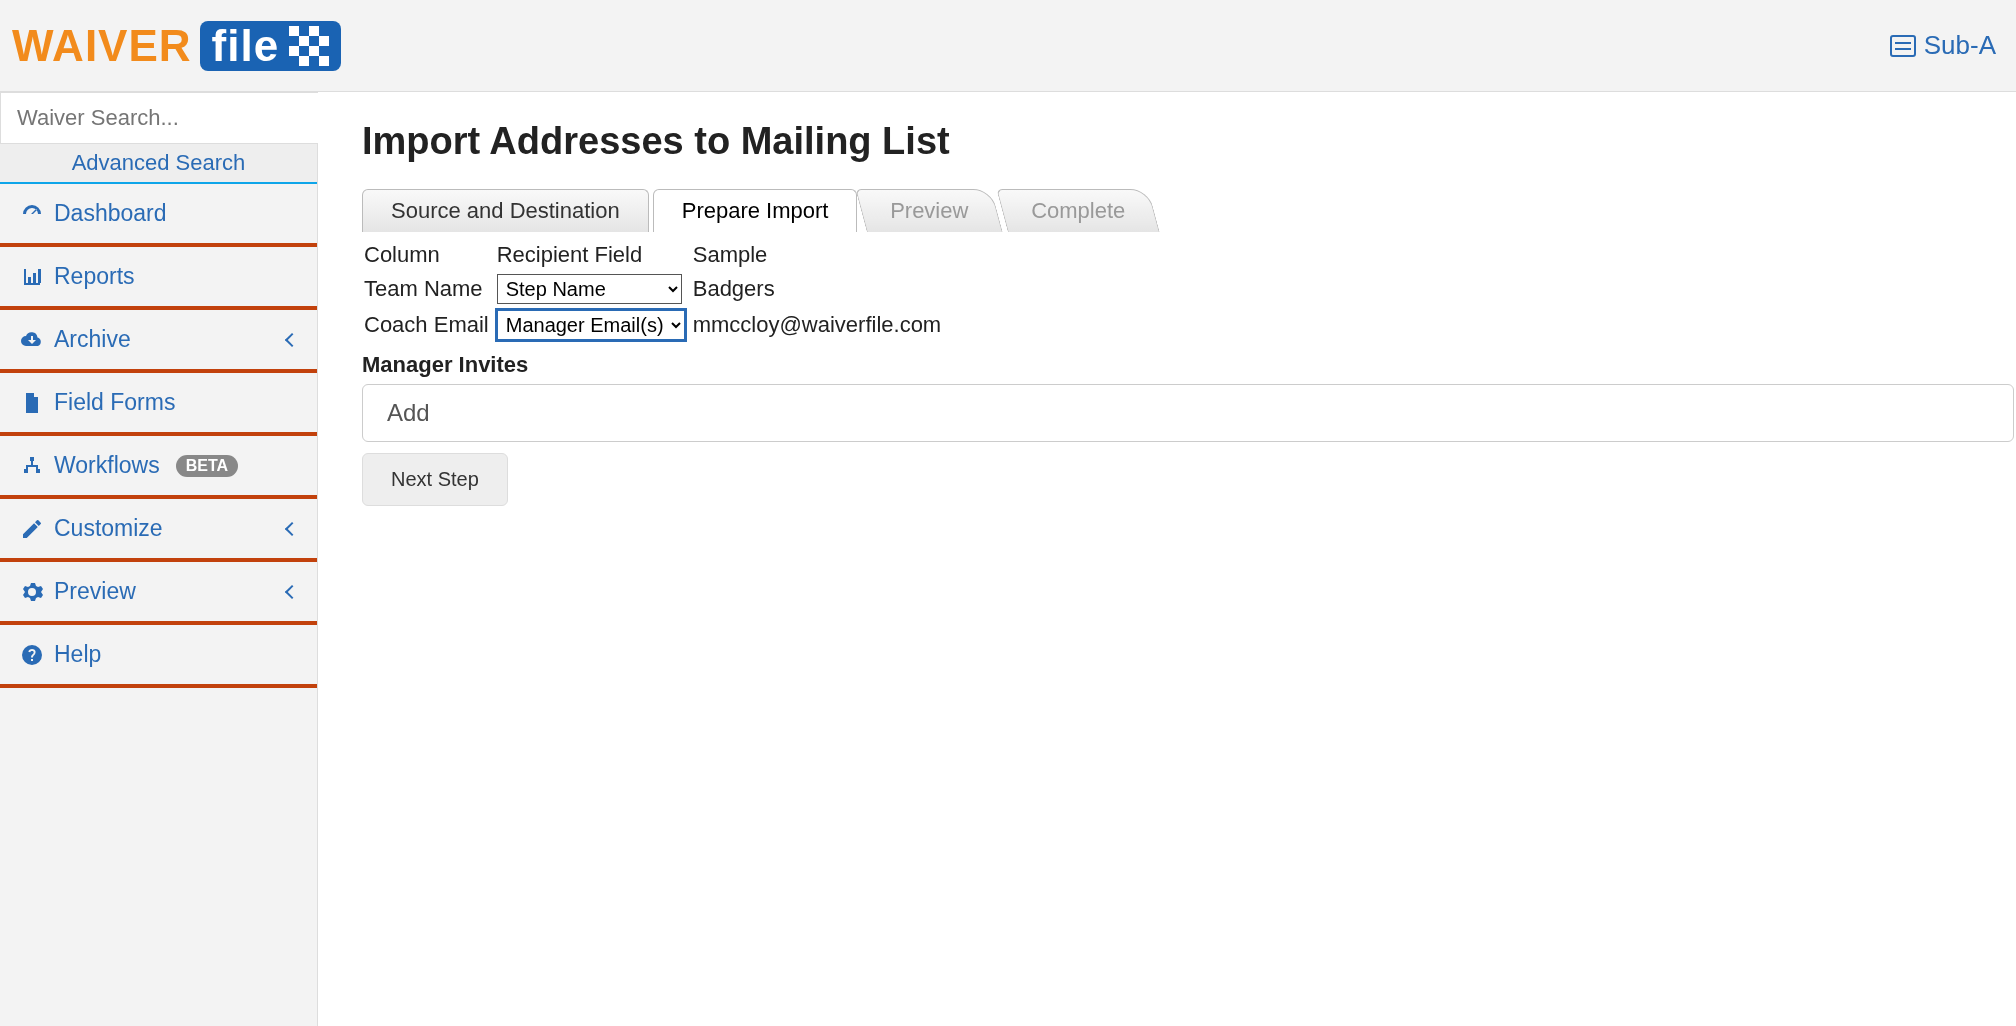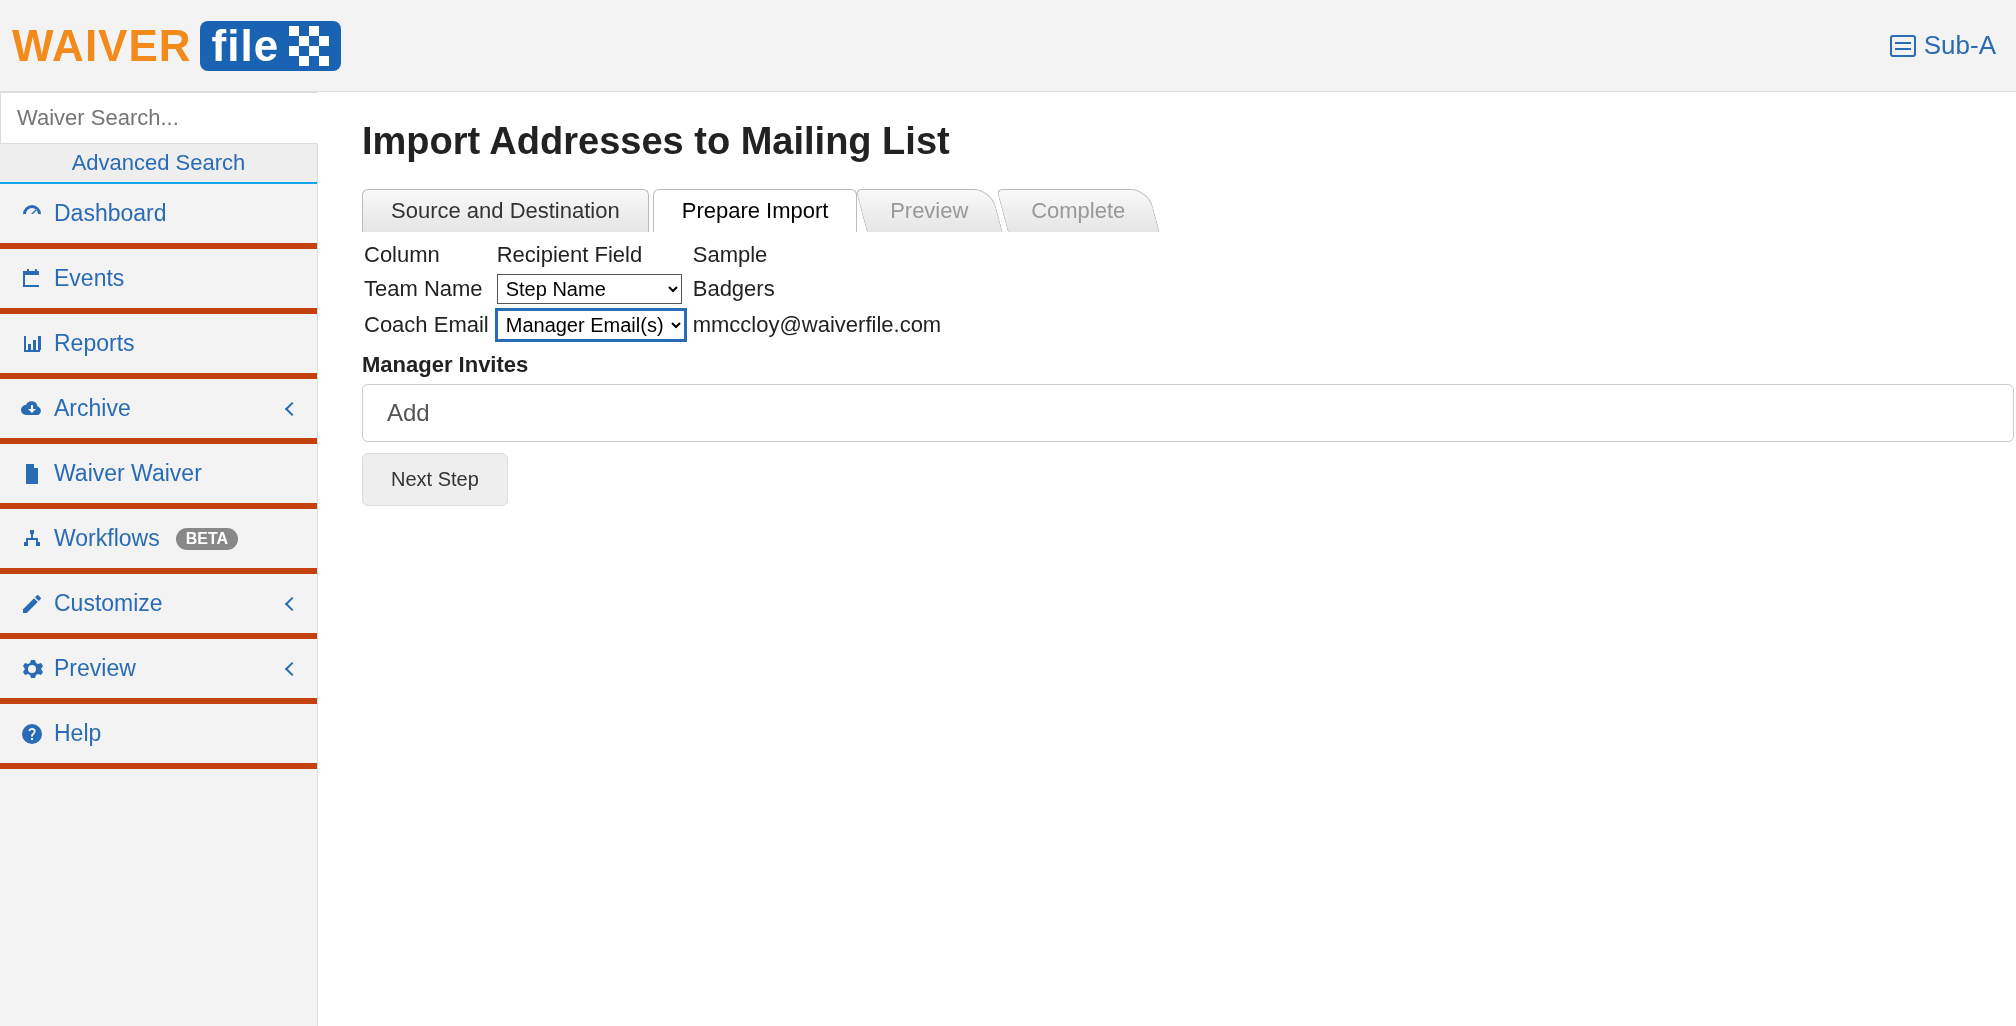--- a/index.html
+++ b/index.html
@@ -100,21 +100,21 @@
     font-size: 22px;
     padding: 6px 0;
     border-bottom: 2px solid #0ea5e9;
     cursor: pointer;
   }
   .nav-item {
     display: flex;
     align-items: center;
     justify-content: space-between;
     padding: 16px 20px;
-    border-bottom: 6px solid #c2410c;
+    border-bottom: 4px solid #c2410c;
     color: #2a6bb5;
     font-size: 23px;
     cursor: pointer;
   }
   .nav-item .left { display: flex; align-items: center; gap: 10px; }
   .nav-icon { width: 24px; height: 24px; fill: #2a6bb5; flex-shrink: 0; }
   .chevron {
     width: 10px; height: 10px;
     border-left: 2px solid #2a6bb5;
     border-bottom: 2px solid #2a6bb5;
@@ -259,48 +259,40 @@
           <div class="left">
             <svg viewBox="0 0 24 24" class="nav-icon">
               <path d="M12 3a9 9 0 00-9 9h3a6 6 0 1112 0h3a9 9 0 00-9-9zm-1 9l5-5 1 1-4 4h-2z"></path>
             </svg>
             <span>Dashboard</span>
           </div>
         </div>
         <div class="nav-item">
           <div class="left">
             <svg viewBox="0 0 24 24" class="nav-icon">
-              <path d="M5 4h2V2h2v2h6V2h2v2h2v16H3V4h2zm0 4v10h14V8H5z"></path>
-            </svg>
-            <span>Events</span>
-          </div>
-        </div>
-        <div class="nav-item">
-          <div class="left">
-            <svg viewBox="0 0 24 24" class="nav-icon">
               <path d="M4 4h2v16H4zm0 14h16v2H4zm4-6h3v6H8zm5-4h3v10h-3zm5-4h3v14h-3z"></path>
             </svg>
             <span>Reports</span>
           </div>
         </div>
         <div class="nav-item">
           <div class="left">
             <svg viewBox="0 0 24 24" class="nav-icon">
               <path d="M6 18a5 5 0 010-10 6 6 0 0111.5 1.5A4.5 4.5 0 0118 18H6zm6-2l4-4h-3V8h-2v4H8l4 4z"></path>
             </svg>
             <span>Archive</span>
           </div>
           <span class="chevron"></span>
         </div>
         <div class="nav-item">
           <div class="left">
             <svg viewBox="0 0 24 24" class="nav-icon">
               <path d="M6 2h8l4 4v16H6V2zm8 0v4h4l-4-4zM8 10h8v2H8zm0 4h8v2H8z"></path>
             </svg>
-            <span>Waiver Waiver</span>
+            <span>Field Forms</span>
           </div>
         </div>
         <div class="nav-item">
           <div class="left">
             <svg viewBox="0 0 24 24" class="nav-icon">
               <path d="M10 3h4v4h-4zM4 15h4v4H4zm12 0h4v4h-4zM11 7v4h2V7zm-5 6v2h2v-2zm10 0v2h2v-2zM6 13h12v-2H6z"></path>
             </svg>
             <span>Workflows</span>
             <span class="beta-badge">BETA</span>
           </div>

